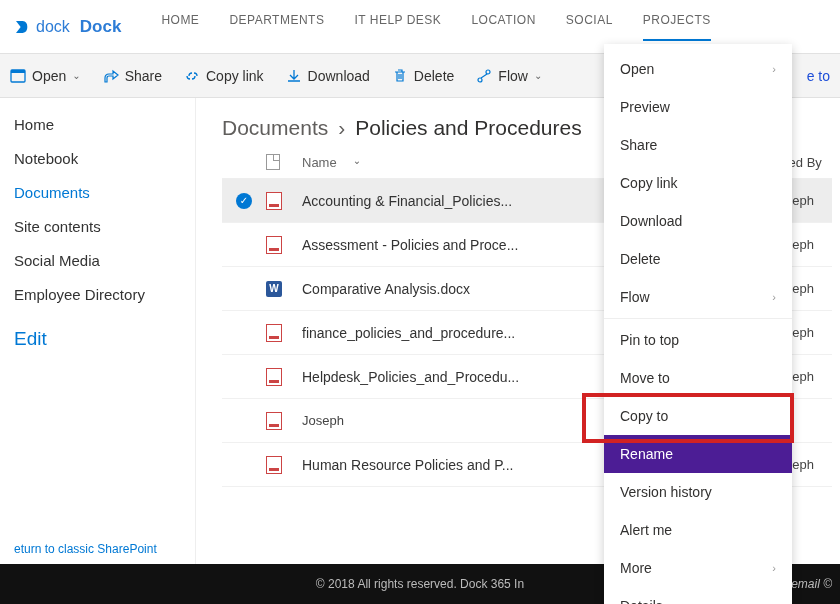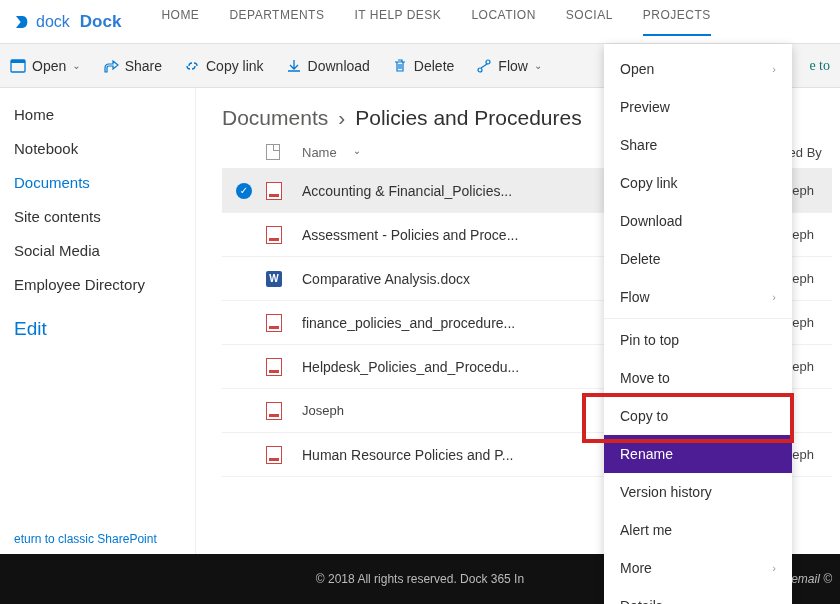--- a/index.html
+++ b/index.html
@@ -1,45 +1,45 @@
 <!DOCTYPE html>
 <html><head>
 <meta charset="utf-8">
 <style>
   * { box-sizing: border-box; margin: 0; padding: 0; }
   body { font-family: "Segoe UI", Arial, sans-serif; font-size: 14px; color: #333; width: 840px; height: 604px; overflow: hidden; background: #fff; position: relative; }
-  .topnav { display: flex; align-items: center; height: 44px; padding: 16px 14px; border-bottom: 1px solid #e1e1e1; }
+  .topnav { display: flex; align-items: center; height: 54px; padding: 16px 14px; border-bottom: 1px solid #e1e1e1; }
   .logo { display: flex; align-items: center; gap: 6px; }
   .logo-text { color: #2c7cd6; font-weight: 400; font-size: 16px; }
   .brand { color: #2c7cd6; font-weight: 600; font-size: 17px; margin-left: 10px; }
   .topnav-links { display: flex; margin-left: 40px; gap: 30px; font-size: 12px; color: #666; letter-spacing: 0.5px; }
   .topnav-links span { cursor: pointer; }
   .proj-underline { border-bottom: 2px solid #0078d4; padding-bottom: 12px; }
   .toolbar { display: flex; align-items: center; height: 44px; background: #f4f4f4; border-bottom: 1px solid #e1e1e1; padding: 0 10px; gap: 22px; color: #323130; font-size: 14px; position: relative; }
   .toolbar-item { display: flex; align-items: center; gap: 6px; cursor: pointer; }
-  .toolbar-right { margin-left: auto; color: #0f766e; font-family: Liberation Serif, serif; }
+  .toolbar-right { margin-left: auto; color: #1d4ed8; }
   .container { display: flex; height: calc(604px - 44px - 44px - 40px); }
   .sidebar { width: 196px; border-right: 1px solid #eee; padding: 18px 14px; display: flex; flex-direction: column; gap: 17px; }
   .sidebar-item { cursor: pointer; color: #333; font-size: 15px; }
   .sidebar-item.active { color: #0078d4; }
   .sidebar-edit { color: #0078d4; margin-top: 8px; font-size: 19px; }
   .return-link { color: #0078d4; font-size: 12px; margin-top: auto; cursor: pointer; }
   .main { flex: 1; padding: 18px 8px 0 26px; overflow: hidden; position: relative; }
   .breadcrumb { display: flex; align-items: center; gap: 10px; font-size: 21px; color: #605e5c; font-weight: 300; }
   .breadcrumb .current { color: #323130; }
   .list-header { display: flex; align-items: center; padding: 14px 0 8px 0; border-bottom: 1px solid #eee; color: #666; font-size: 13px; }
   .col-check { width: 44px; }
   .col-icon { width: 36px; display:flex; align-items:center; }
   .col-name { flex: 1; cursor: pointer; display:flex; gap:16px; }
   .col-mod { width: 60px; font-size: 13px; color:#444; }
   .row { display: flex; align-items: center; height: 44px; border-bottom: 1px solid #f0f0f0; }
   .row.selected { background: #ededed; }
   .row .name { font-size: 14px; color: #333; }
   .row .ellipsis { color:#888; padding-right:8px; font-size:18px; }
-  .footer { position: absolute; bottom: 0; left: 0; right: 0; height: 50px; background: #111; color: #bbb; display: flex; align-items: center; justify-content: center; font-size: 12px; }
+  .footer { position: absolute; bottom: 0; left: 0; right: 0; height: 40px; background: #111; color: #bbb; display: flex; align-items: center; justify-content: center; font-size: 12px; }
   .ctx-menu { position: absolute; top: 44px; right: 48px; width: 188px; background: #fff; box-shadow: 0 3px 10px rgba(0,0,0,0.2); z-index: 50; padding: 6px 0; }
   .ctx-item { height: 38px; display: flex; align-items: center; padding: 0 16px; font-size: 14px; color: #323130; cursor: pointer; justify-content: space-between; }
   .ctx-item.highlight { background: #4c1d95; color: #fff; }
   .ctx-arrow { color: #999; font-size: 11px; }
   .red-box { position: absolute; border: 4px solid #d22222; z-index: 60; pointer-events: none; }
   .chev { font-size: 10px; color: #666; }
   .sep { height:1px; background:#eee; margin: 2px 0; }
   svg.i { width:16px; height:16px; fill:#0078d4; }
   .file-icon { width:16px; height:18px; display:inline-block; position:relative; border:1px solid #c44; background:#fff; }
   .file-icon::after { content:""; position:absolute; left:2px; right:2px; bottom:2px; height:3px; background:#c44; }

